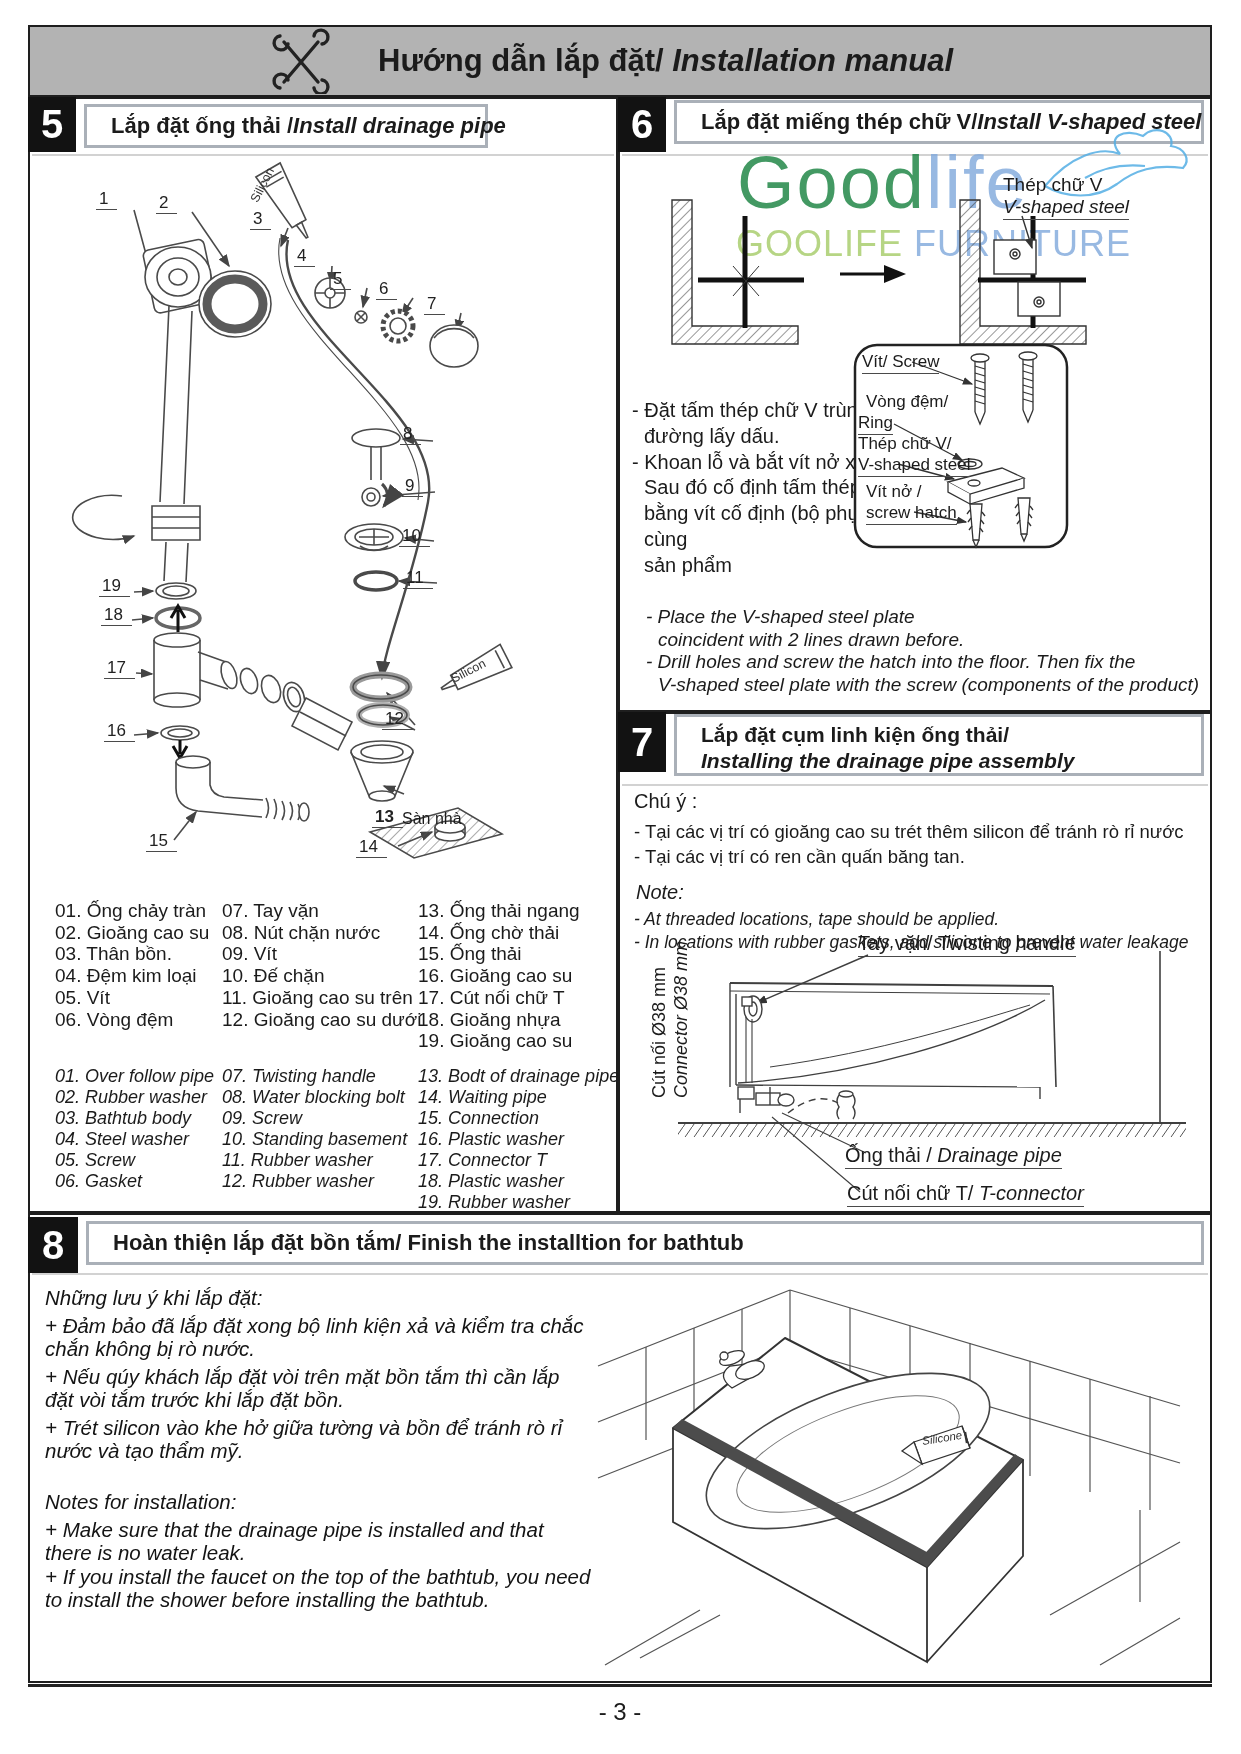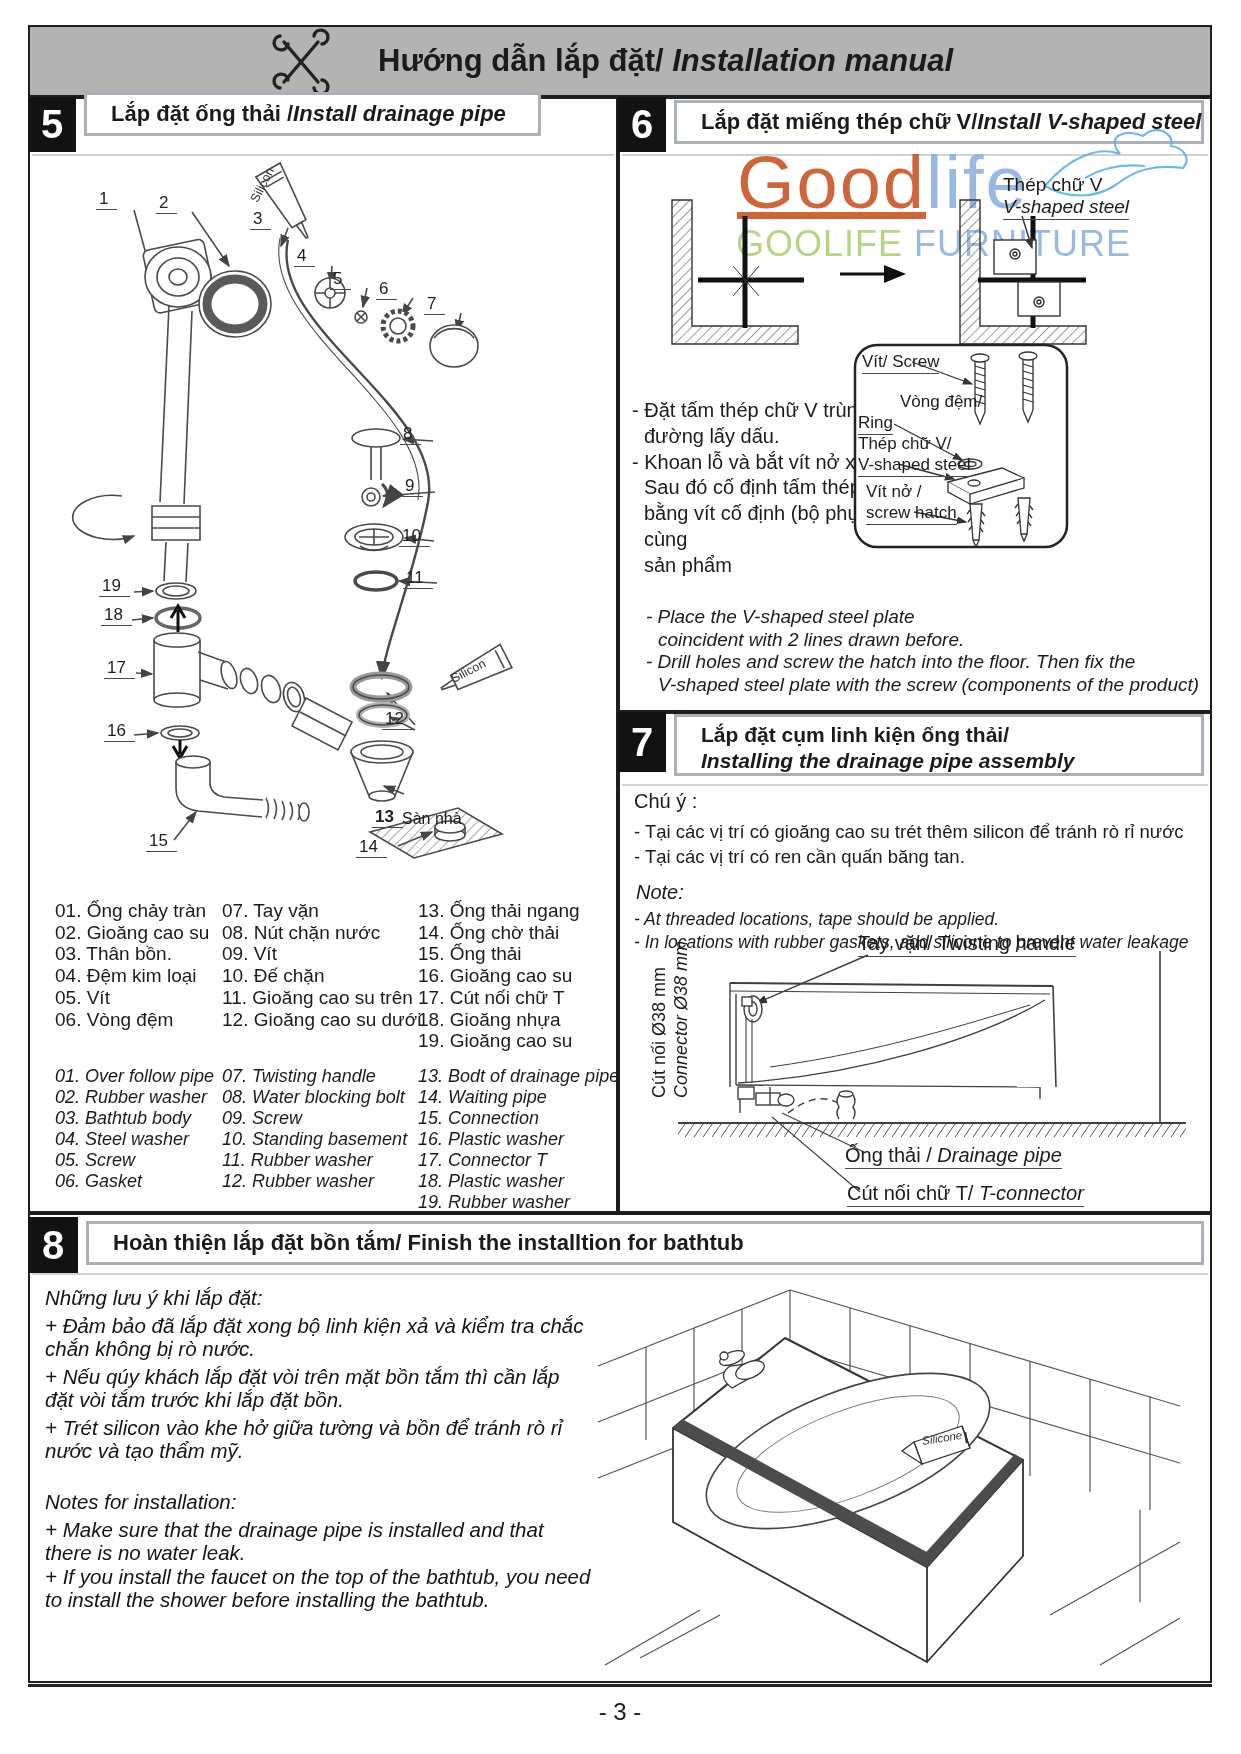--- a/index.html
+++ b/index.html
@@ -49,21 +49,21 @@
 </div>
 
 <div class="frame" style="left:28px;top:97px;width:590px;height:1116px;"></div>
 <div class="frame" style="left:618px;top:97px;width:594px;height:615px;"></div>
 <div class="frame" style="left:618px;top:712px;width:594px;height:501px;"></div>
 <div class="frame" style="left:28px;top:1213px;width:1184px;height:470px;"></div>
 
 <div class="numbox" style="left:28px;top:97px;width:48px;height:55px;font-size:40px;">
     <span>5</span>
   </div>
-<div class="titlebox" style="left:84px;top:92px;width:457px;height:44px;font-size:22px;">
+<div class="titlebox" style="left:84px;top:104px;width:404px;height:44px;font-size:22px;">
   <span>Lắp đặt ống thải /</span>
     <span class="it"> Install drainage pipe</span>
 </div>
 <div class="divider" style="left:32px;top:154px;width:582px;"></div>
 
 <svg class="abs" style="left:30px;top:140px;" width="540" height="740" viewBox="0 0 540 740">
   <defs>
     <marker id="ahA" markerWidth="9" markerHeight="8" refX="7" refY="3" orient="auto">
         <path d="M0,0 L8,3 L0,6 Z" fill="#444"></path>
       </marker>
@@ -252,21 +252,21 @@
 <div class="numbox" style="left:618px;top:97px;width:48px;height:55px;font-size:40px;">
     <span>6</span>
   </div>
 <div class="titlebox" style="left:674px;top:100px;width:530px;height:44px;font-size:22px;">
   <span>Lắp đặt miếng thép chữ V/</span>
     <span class="it"> Install V-shaped steel</span>
 </div>
 <div class="divider" style="left:622px;top:154px;width:586px;"></div>
 
 <div class="logo" style="left:737px;top:146px;font-size:74px;letter-spacing:2px;">
-  <span style="color:#c2410c;text-decoration:underline;">Good</span><span style="color:#7fa8dc;">life</span>
+  <span style="color:#15803d;">Good</span><span style="color:#7fa8dc;">life</span>
 </div>
 <div class="logo" style="left:736px;top:226px;font-size:36px;letter-spacing:1px;">
   <span style="color:#a4cb66;">GOOLIFE</span><span style="color:#7fa8dc;"> FURNITURE</span>
 </div>
 <svg class="abs" style="left:1025px;top:126px;opacity:.85;" width="180" height="84" viewBox="0 0 180 84">
   <g stroke="#54aee4" stroke-width="2.2" fill="none">
     <path d="M20,60 C45,30 75,20 95,28 C80,10 100,2 118,10 C130,-2 150,6 146,20 C160,22 166,34 158,42 C130,38 110,44 92,58 C70,74 40,72 20,60 Z"></path>
     <path d="M60,52 C80,40 100,38 120,40"></path>
   </g>
 </svg>
@@ -349,21 +349,21 @@
         <path d="M-6,6 l-3,4 M6,8 l3,4 M-5,14 l-3,4 M5,16 l3,4 M-4,22 l-3,4 M4,24 l3,4"></path>
         <path d="M-3,36 L0,43 L3,36"></path>
       </g>
     <line x1="60" y1="20" x2="120" y2="42" marker-end="url(#ahC)"></line>
     <line x1="42" y1="82" x2="110" y2="118" marker-end="url(#ahC)"></line>
     <line x1="46" y1="122" x2="102" y2="137" marker-end="url(#ahC)"></line>
     <line x1="62" y1="170" x2="114" y2="180" marker-end="url(#ahC)"></line>
   </g>
 </svg>
 <span class="hwlbl ul" style="left:862px;top:352px;">Vít/ Screw</span>
-<span class="hwlbl" style="left:900px;top:392px;">Vòng đệm/</span>
+<span class="hwlbl" style="left:866px;top:392px;">Vòng đệm/</span>
 <span class="hwlbl ul" style="left:858px;top:413px;">Ring</span>
 <span class="hwlbl" style="left:858px;top:434px;">Thép chữ V/</span>
 <span class="hwlbl ul" style="left:858px;top:455px;">V-shaped steel</span>
 <span class="hwlbl" style="left:866px;top:482px;">Vít nở /</span>
 <span class="hwlbl ul" style="left:866px;top:503px;">screw hatch</span>
 
 <div class="abs s6en" style="left:646px;top:606px;">
   <div>- Place the V-shaped steel plate</div>
   <div class="cont">coincident with 2 lines drawn before.</div>
   <div>- Drill holes and screw the hatch into the floor. Then fix the</div>

